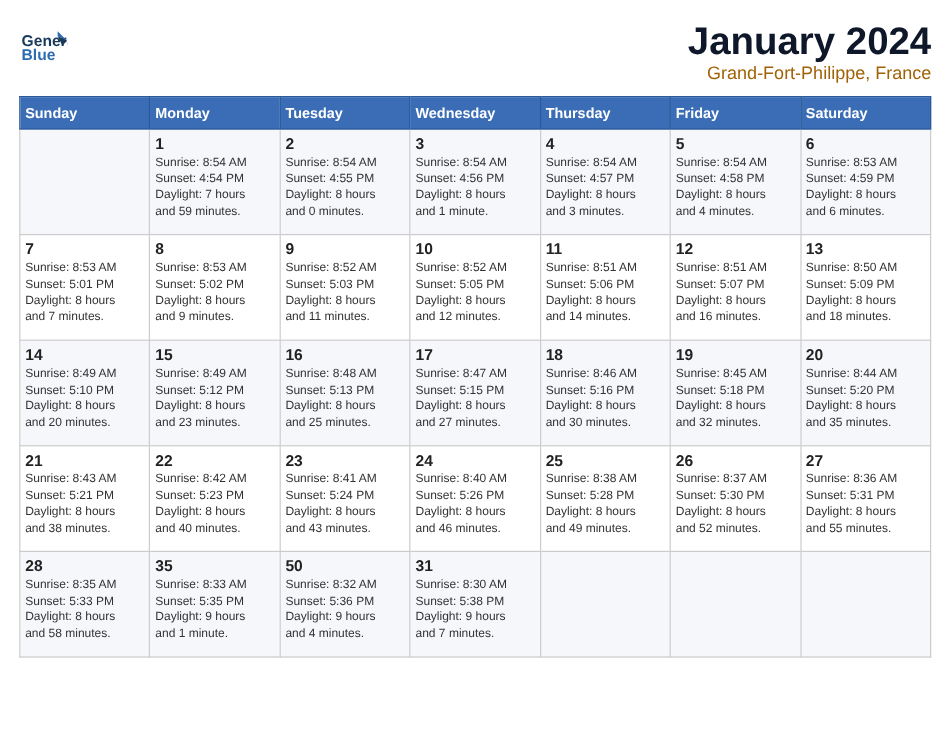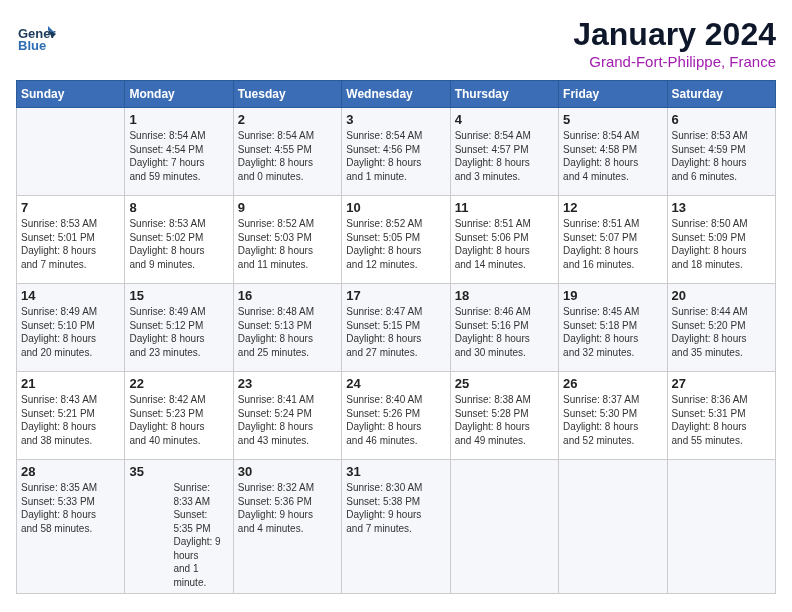--- a/index.html
+++ b/index.html
@@ -31,21 +31,21 @@
     .title-block {
       text-align: right;
     }
     .month-title {
       font-size: 32px;
       font-weight: bold;
       color: #0f172a;
     }
     .location {
       font-size: 15px;
-      color: #a21caf;
+      color: #a16207;
     }
     table {
       width: 100%;
       border-collapse: collapse;
       font-size: 11px;
       padding-left: 16px;
     }
     thead tr {
       background-color: #3a6db5;
       color: #fff;
@@ -320,27 +320,27 @@
       <tr>
         <td>
           <span class="day-number">28</span>
           <div class="day-info" style="white-space: pre-line;">Sunrise: 8:35 AM
 Sunset: 5:33 PM
 Daylight: 8 hours
 and 58 minutes.</div>
         </td>
         <td>
           <span class="day-number">35</span>
-          <div class="day-info" style="white-space: pre-line; margin-left: 44px;">Sunrise: 8:33 AM
+          <div class="day-info" style="white-space: pre-line;">Sunrise: 8:33 AM
 Sunset: 5:35 PM
 Daylight: 9 hours
 and 1 minute.</div>
         </td>
         <td>
-          <span class="day-number">30</span>
+          <span class="day-number">50</span>
           <div class="day-info" style="white-space: pre-line;">Sunrise: 8:32 AM
 Sunset: 5:36 PM
 Daylight: 9 hours
 and 4 minutes.</div>
         </td>
         <td>
           <span class="day-number">31</span>
           <div class="day-info" style="white-space: pre-line;">Sunrise: 8:30 AM
 Sunset: 5:38 PM
 Daylight: 9 hours

